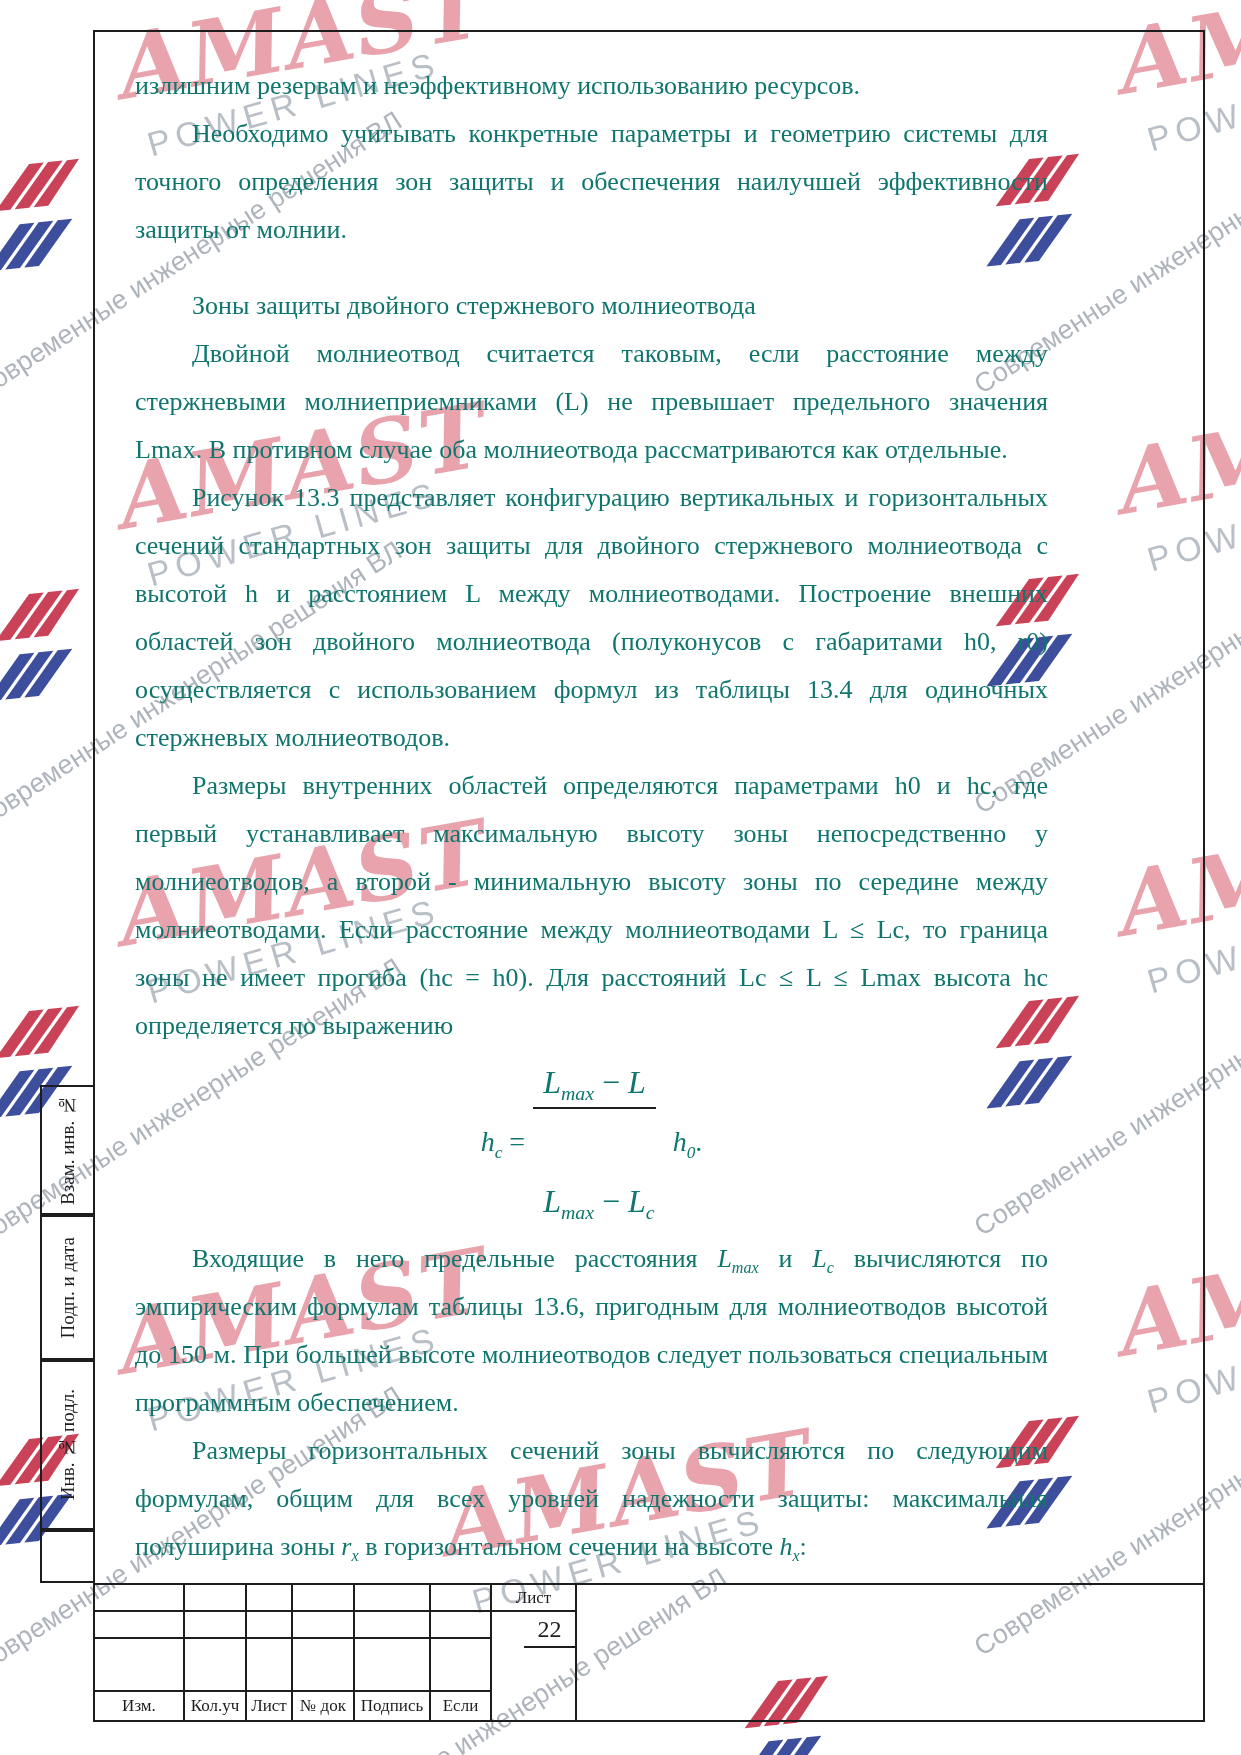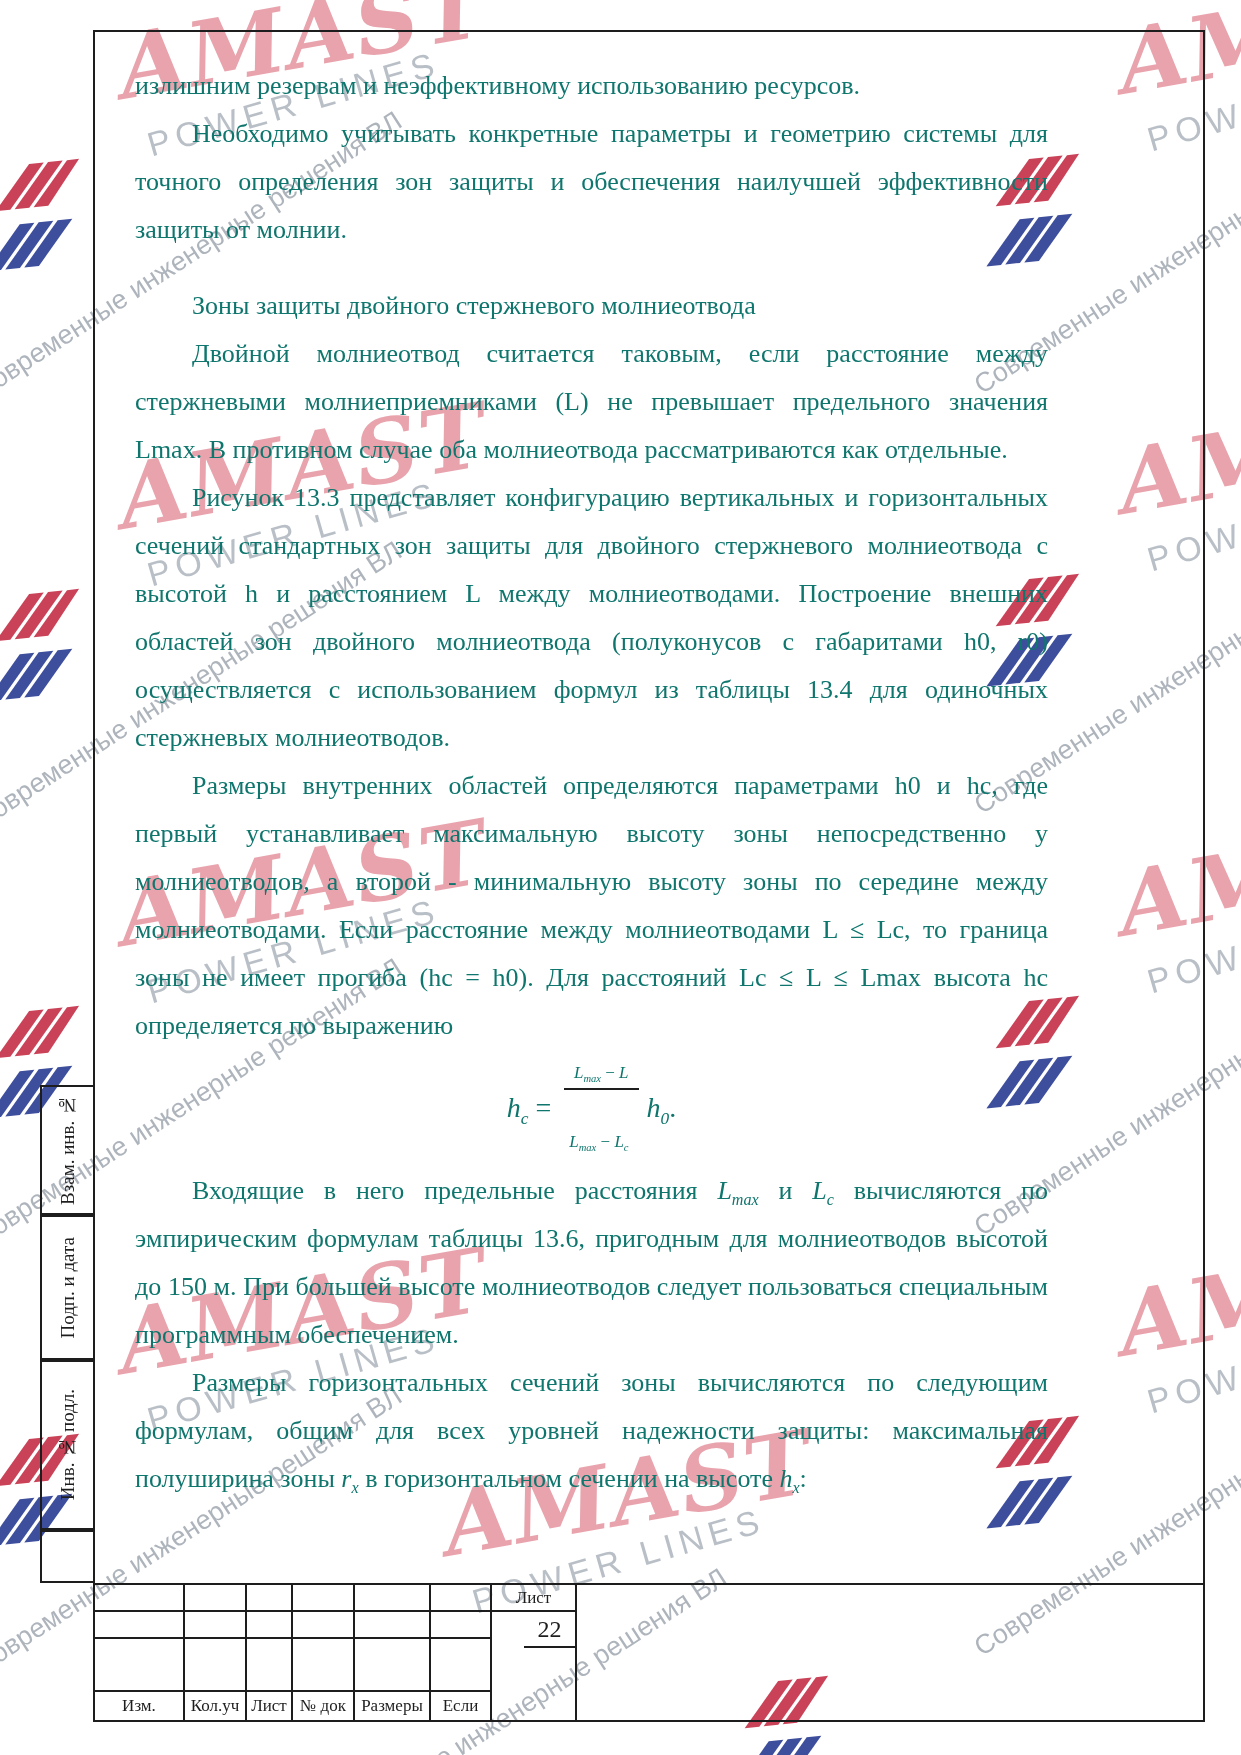--- a/index.html
+++ b/index.html
@@ -69,21 +69,21 @@
   .content p.gap-top { margin-top: 28px; }
   .it { font-style: italic; }
   sub { font-size: 0.62em; line-height: 0; }
 
   .formula {
     display: flex; justify-content: center; align-items: center;
     margin: 12px 0 14px 0;
     font-size: 28px; line-height: 1.25;
     text-indent: 0;
   }
-  .frac { display: inline-flex; flex-direction: column; align-items: flex-end; margin: 0 8px; font-size: 17px; }
+  .frac { display: inline-flex; flex-direction: column; align-items: flex-start; margin: 0 8px; font-size: 32px; gap: 31px; }
   .frac .num { padding: 0 10px 5px 10px; border-bottom: 2px solid #1e1e1e; }
   .frac .den { padding: 5px 10px 0 10px; margin-top: 36px; }
 
   
   .side-cell {
     position: absolute; left: 40px; width: 55px;
     border: 2px solid #1d1d1d;
     z-index: 2;
     display: flex; align-items: center; justify-content: center;
     background: transparent;
@@ -363,21 +363,21 @@
       <div class="c"></div>
       <div class="c"></div>
       <div class="c"></div>
       <div class="c"></div>
       <div class="c"></div>
       <div class="c"></div>
       <div class="c r4">Изм.</div>
       <div class="c r4">Кол.уч</div>
       <div class="c r4">Лист</div>
       <div class="c r4">№ док</div>
-      <div class="c r4">Размеры</div>
+      <div class="c r4">Подпись</div>
       <div class="c r4">Если</div>
     </div>
     <div class="tb-right">
       <div class="sheet-col">
         <div class="sheet-label">Лист</div>
         <div class="sheet-num">22</div>
         <div class="sheet-rest"></div>
       </div>
       <div class="tb-right-empty"></div>
     </div>

